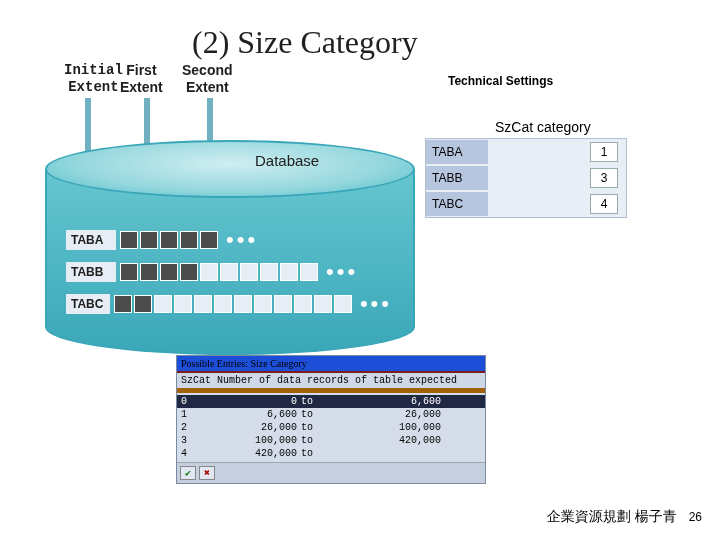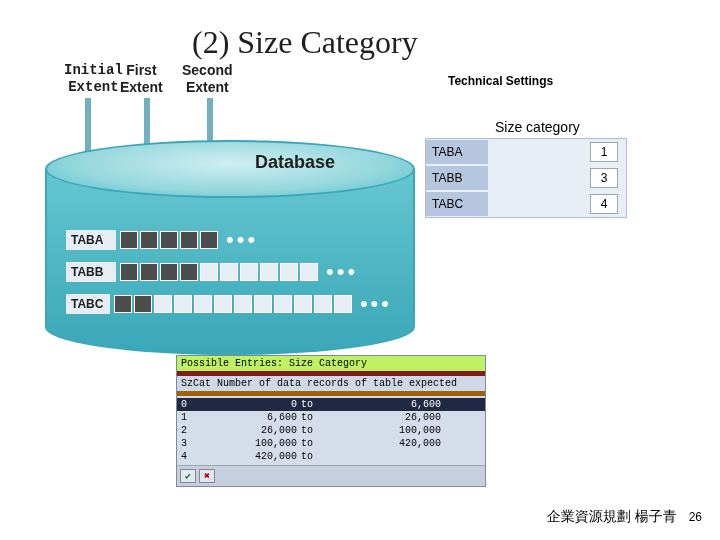--- a/index.html
+++ b/index.html
@@ -19,32 +19,32 @@
   .size-label { position: absolute; top: 119px; left: 495px; font-size: 14px; }
   .panel { position: absolute; top: 138px; left: 425px; width: 202px; border: 1px solid #b0c0d0; background: #e8eef6; }
   .panel .row { display: flex; align-items: center; }
   .panel .row .col1 { width: 62px; padding: 5px 6px; font-size: 12px; background: #b6c6de; }
   .panel .row .col2 { width: 28px; margin-left: auto; margin-right: 8px; margin-top: 3px; margin-bottom: 3px; padding: 2px 0; text-align: center; font-size: 12px; background: #fff; border: 1px solid #9aa; }
 
   
   .db { position: absolute; top: 140px; left: 45px; width: 370px; height: 215px; }
   .db-top { position: absolute; top: 0; left: 0; width: 370px; height: 58px; border-radius: 50%; background: radial-gradient(ellipse at 50% 40%, #cfeef1 0%, #94d7dd 60%, #4bbccb 100%); border: 2px solid #3aa7b8; }
   .db-body { position: absolute; top: 29px; left: 0; width: 370px; height: 186px; background: linear-gradient(#65c6d0, #3aa7b8); border-bottom-left-radius: 185px 28px; border-bottom-right-radius: 185px 28px; border: 2px solid #3aa7b8; border-top: none; }
-  .db-title { position: absolute; top: 152px; left: 255px; font-size: 18px; font-weight: bold; color: #202020; }
+  .db-title { position: absolute; top: 152px; left: 255px; font-size: 15px; font-weight: normal; color: #202020; }
   .tablist { position: absolute; top: 230px; left: 66px; width: 326px; }
   .tabrow { display: flex; align-items: center; margin-bottom: 12px; }
   .tabname { width: 50px; background: #e7edf4; padding: 3px 5px; font-size: 12px; font-weight: bold; color: #202020; }
   .cells { display: flex; margin-left: 4px; }
   .cell { width: 18px; height: 18px; margin-right: 2px; background: #e7edf4; border: 1px solid #fff; }
   .cell.dark { background: #4c4c4c; }
   .dots { margin-left: 6px; font-size: 22px; line-height: 10px; color: #fff; letter-spacing: 3px; }
 
   
   .dialog { position: absolute; top: 355px; left: 176px; width: 310px; border: 1px solid #7a8aa0; background: #d6ddea; font-family: "Courier New", monospace; font-size: 10px; }
-  .dialog .dlg-title { background: #bef264; padding: 2px 4px; border-bottom: 5px solid #7f1d1d; }
+  .dialog .dlg-title { background: #1d4ed8; padding: 2px 4px; border-bottom: 2px solid #7f1d1d; font-family: Liberation Serif, serif; }
   .dialog .dlg-sub   { background: #cfd8e6; padding: 2px 4px; border-bottom: 5px solid #a16207; }
   .dialog .dlg-grid { padding: 2px 0; }
   .dialog .dlg-row { display: flex; padding: 0 4px; line-height: 13px; }
   .dialog .dlg-row.sel { background: #202844; color: #fff; }
   .dlg-c1 { width: 20px; }
   .dlg-c2 { width: 100px; text-align: right; padding-right: 4px; }
   .dlg-c3 { width: 24px; }
   .dlg-c4 { width: 120px; text-align: right; padding-right: 4px; }
   .dialog .dlg-foot { display: flex; gap: 3px; padding: 3px; background: #c6cfde; border-top: 1px solid #9aa; }
   .dlg-btn { width: 16px; height: 14px; display: flex; align-items: center; justify-content: center; font-size: 10px; border: 1px solid #888; background: #e2e8f2; }
@@ -61,21 +61,21 @@
 
 <div class="extent-label ext-initial">Initial<br>Extent</div>
 <div class="extent-label ext-first">First<br>Extent</div>
 <div class="extent-label ext-second">Second<br>Extent</div>
 
 <div class="arrow arr-initial"></div>
 <div class="arrow arr-first"></div>
 <div class="arrow arr-second"></div>
 
 <div class="tech-label">Technical Settings</div>
-<div class="size-label">Size category</div>
+<div class="size-label">SzCat category</div>
 
 <div class="panel">
   <div class="row">
     <div class="col1">TABA</div>
     <div class="col2">1</div>
   </div>
   <div class="row">
     <div class="col1">TABB</div>
     <div class="col2">3</div>
   </div>

